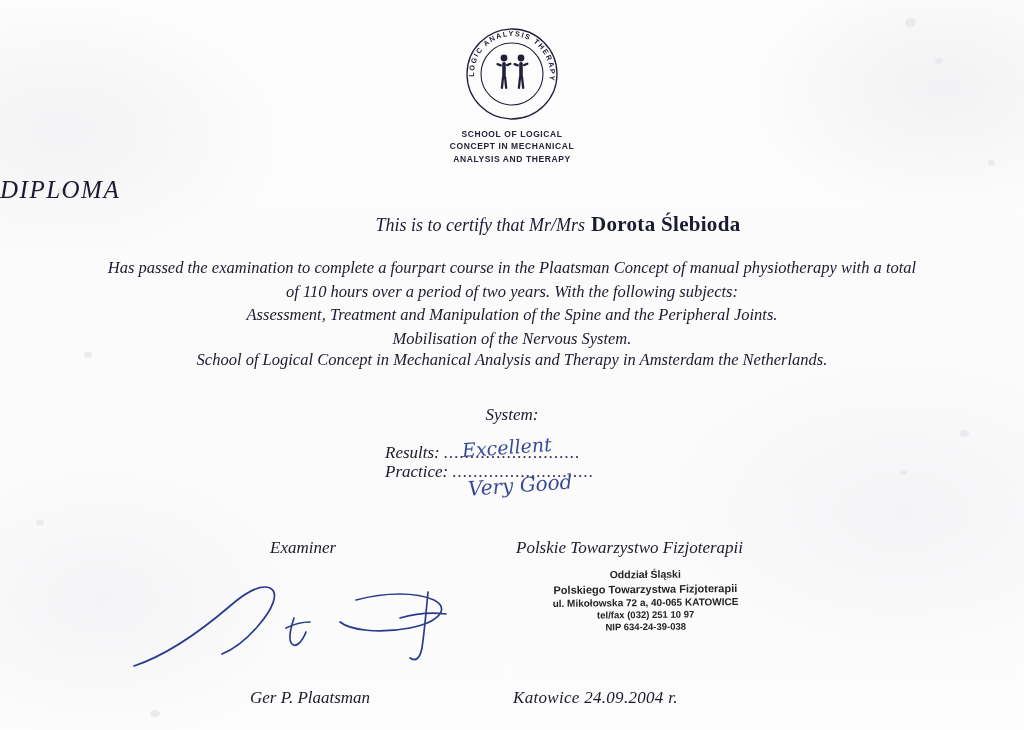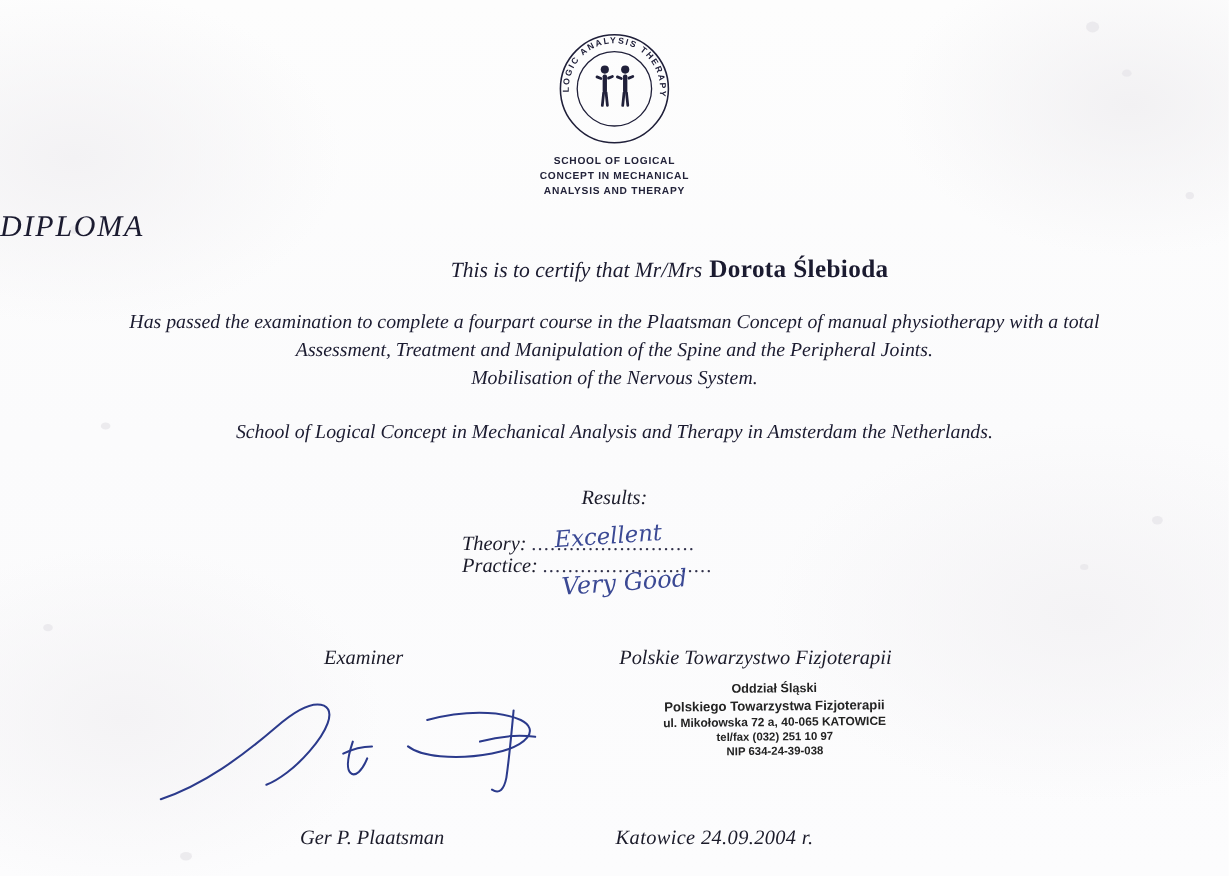--- a/index.html
+++ b/index.html
@@ -239,32 +239,33 @@
   </div>
 
   <div class="diploma-title">DIPLOMA</div>
 
   <div class="certify-line">
     <span>This is to certify that Mr/Mrs</span><span class="name">Dorota Ślebioda</span>
   </div>
 
   <div class="body-block" id="para-course">
     <div>Has passed the examination to complete a fourpart course in the Plaatsman Concept of manual physiotherapy with a total</div>
+    <div>of 110 hours over a period of two years. With the following subjects:</div>
     <div>Assessment, Treatment and Manipulation of the Spine and the Peripheral Joints.</div>
     <div>Mobilisation of the Nervous System.</div>
   </div>
 
   <div class="body-block" id="para-auspices">
     <div>School of Logical Concept in Mechanical Analysis and Therapy in Amsterdam the Netherlands.</div>
   </div>
 
-  <div class="results-label">Results:</div>
+  <div class="results-label">System:</div>
 
   <div class="result-row" id="row-theory">
-    <span>Theory:</span>
+    <span>Results:</span>
     <span class="dots">..........................</span>
   </div>
   <div class="hand" id="hand-theory">Excellent</div>
 
   <div class="result-row" id="row-practice">
     <span>Practice:</span>
     <span class="dots">...........................</span>
   </div>
   <div class="hand" id="hand-practice">Very Good</div>
 

